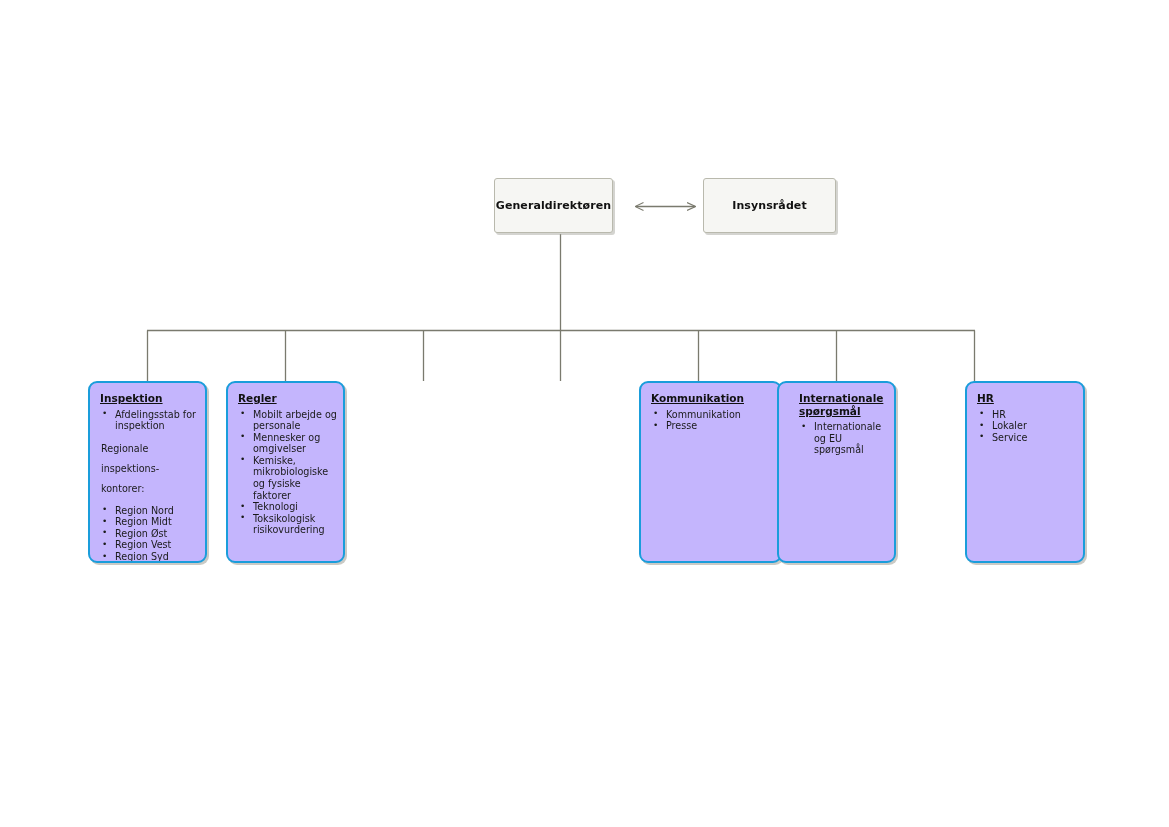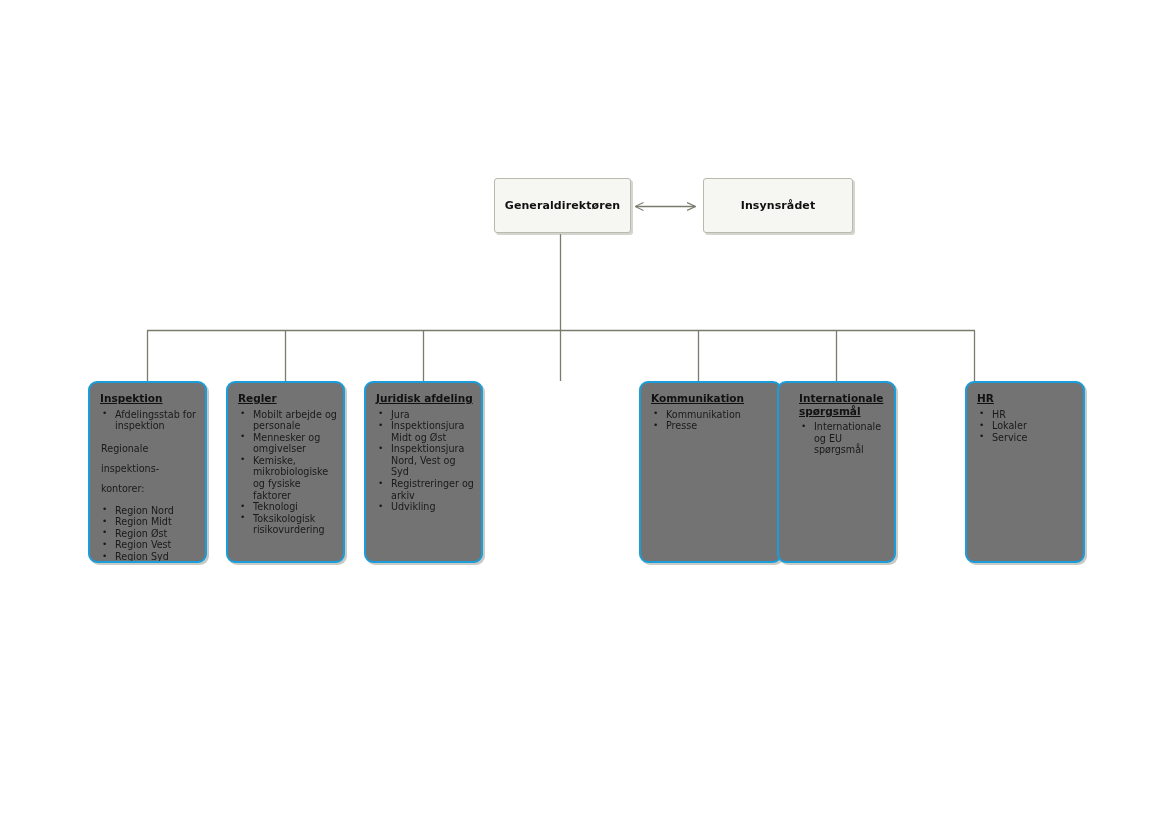--- a/index.html
+++ b/index.html
@@ -44,29 +44,29 @@
     box-sizing: border-box;
   }
   .top-box .title {
     font-size: 11px;
     font-weight: bold;
     color: #111111;
     letter-spacing: 0.1px;
     text-align: center;
   }
 
-  #box-gd  { left: 494px; top: 178px; width: 137px; height: 55px; }
-  #box-ins { left: 703px; top: 178px; width: 150px; height: 55px; }
+  #box-gd  { left: 494px; top: 178px; width: 119px; height: 55px; }
+  #box-ins { left: 703px; top: 178px; width: 133px; height: 55px; }
 
   
   .dept {
     position: absolute;
     top: 381px;
     height: 182px;
-    background: #737373;
+    background: #c4b5fd;
     border: 2px solid #1a9ddb;
     border-radius: 9px;
     box-sizing: border-box;
     box-shadow: 2px 2px 0 rgba(150,150,140,0.5);
     padding: 9px 6px 6px 10px;
     overflow: hidden;
   }
   .dept .dept-title {
     font-size: 10.5px;
     font-weight: bold;
@@ -174,30 +174,20 @@
     <span class="dept-title">Regler</span>
     <ul>
       <li>Mobilt arbejde og personale</li>
       <li>Mennesker og omgivelser</li>
       <li>Kemiske, mikrobiologiske og fysiske faktorer</li>
       <li>Teknologi</li>
       <li>Toksikologisk risikovurdering</li>
     </ul>
   </div>
 
-  <div class="dept" id="dept-2">
-    <span class="dept-title">Juridisk afdeling</span>
-    <ul>
-      <li>Jura</li>
-      <li>Inspektionsjura Midt og Øst</li>
-      <li>Inspektionsjura Nord, Vest og Syd</li>
-      <li>Registreringer og arkiv</li>
-      <li>Udvikling</li>
-    </ul>
-  </div>
 
 
   <div class="dept" id="dept-4">
     <span class="dept-title">Kommunikation</span>
     <ul>
       <li>Kommunikation</li>
       <li>Presse</li>
     </ul>
   </div>
 

